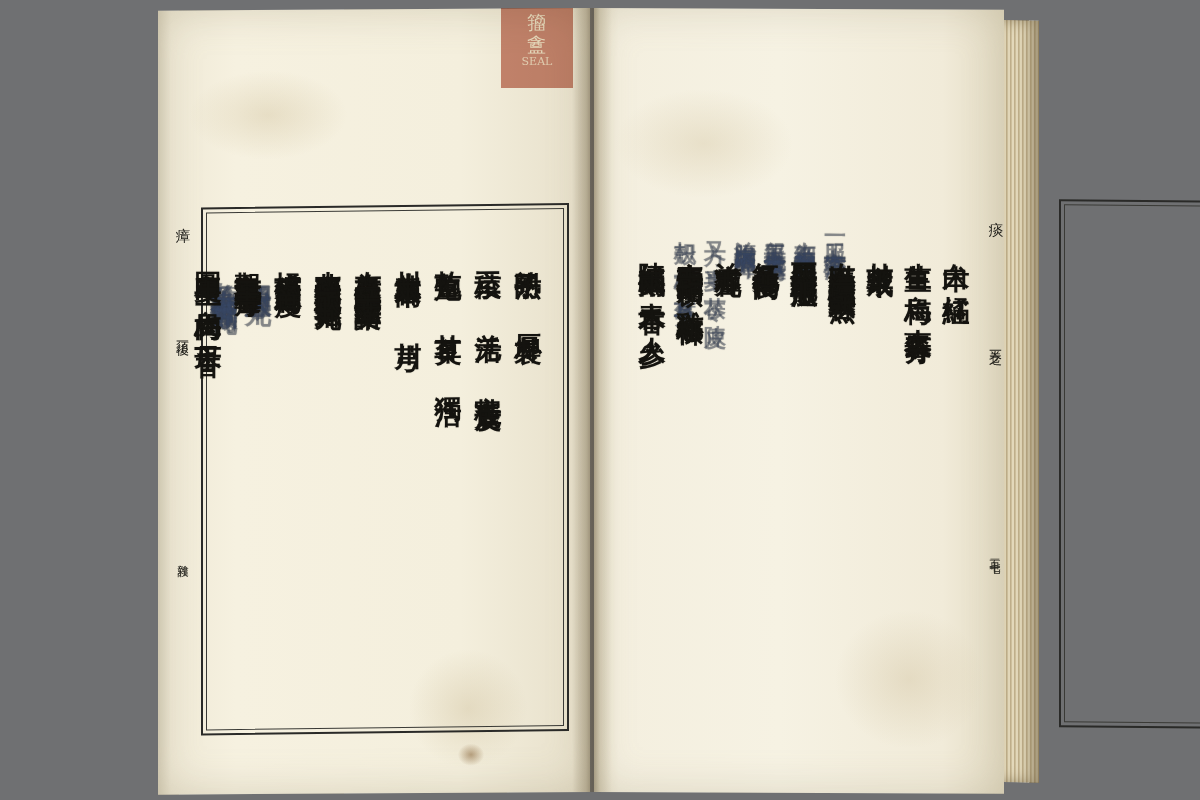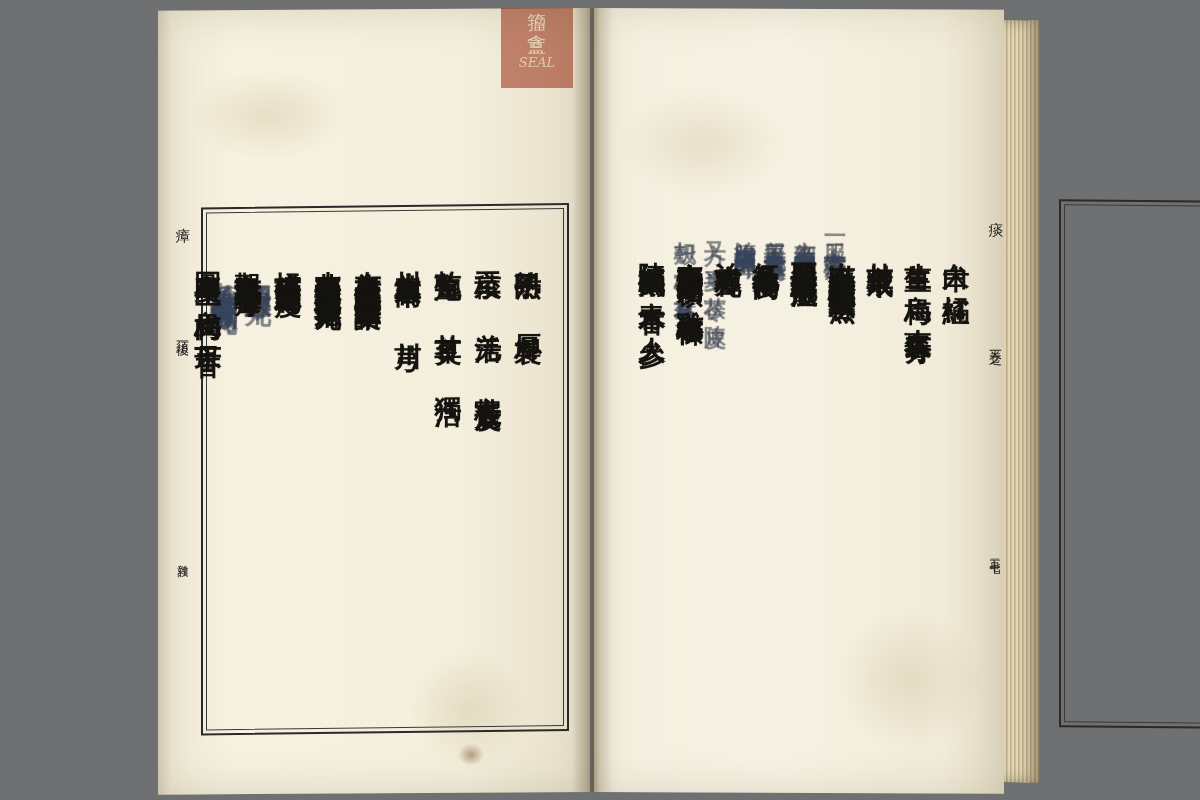--- a/index.html
+++ b/index.html
@@ -105,21 +105,21 @@
     font-family: "DejaVu Serif", serif;
     letter-spacing: 1px;
     text-align: center;
     line-height: 1.15;
     font-size: 19px;
     padding-top: 4px;
     box-sizing: border-box;
     opacity: 0.88;
     mix-blend-mode: multiply;
   }
-  #seal .s-small { font-size: 13px; letter-spacing: 0px; opacity: .85; font-style: italic; }
+  #seal .s-small { font-size: 11px; letter-spacing: 0px; opacity: .85; }
 
   
   .frame {
     position: absolute;
     border: 2px solid #2a2a28;
     box-sizing: border-box;
   }
   .frame::after {
     content: "";
     position: absolute;

